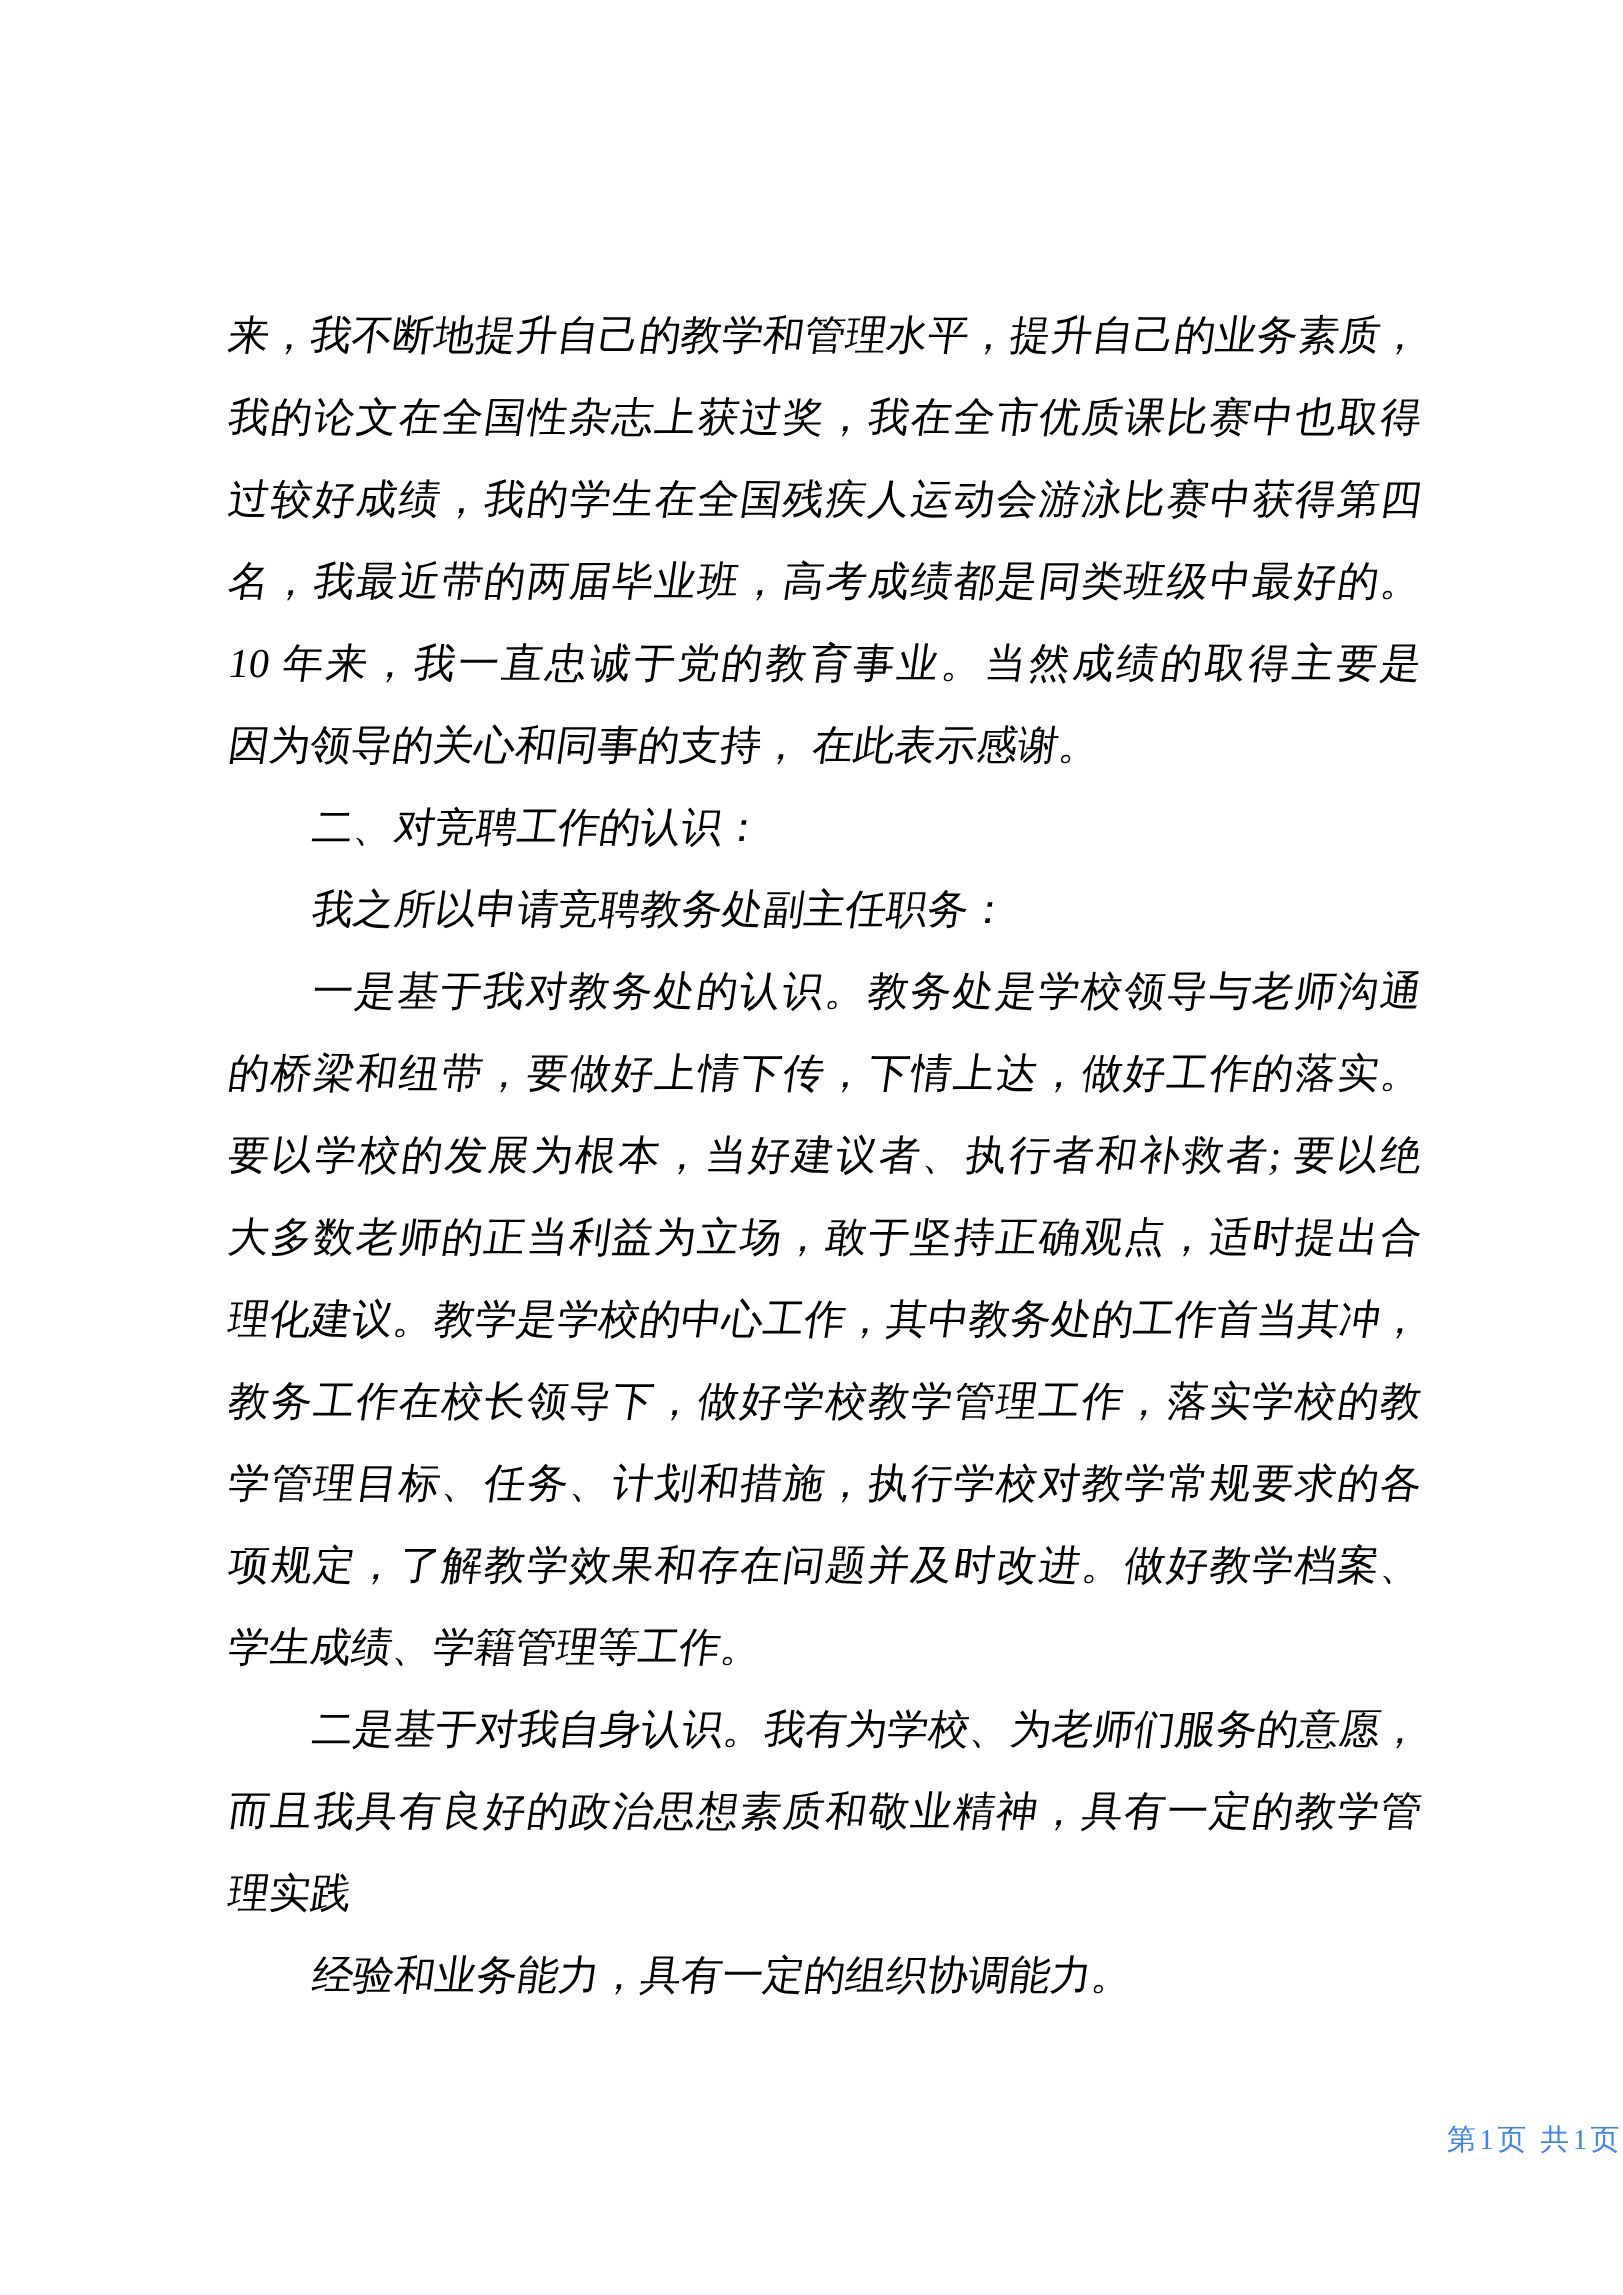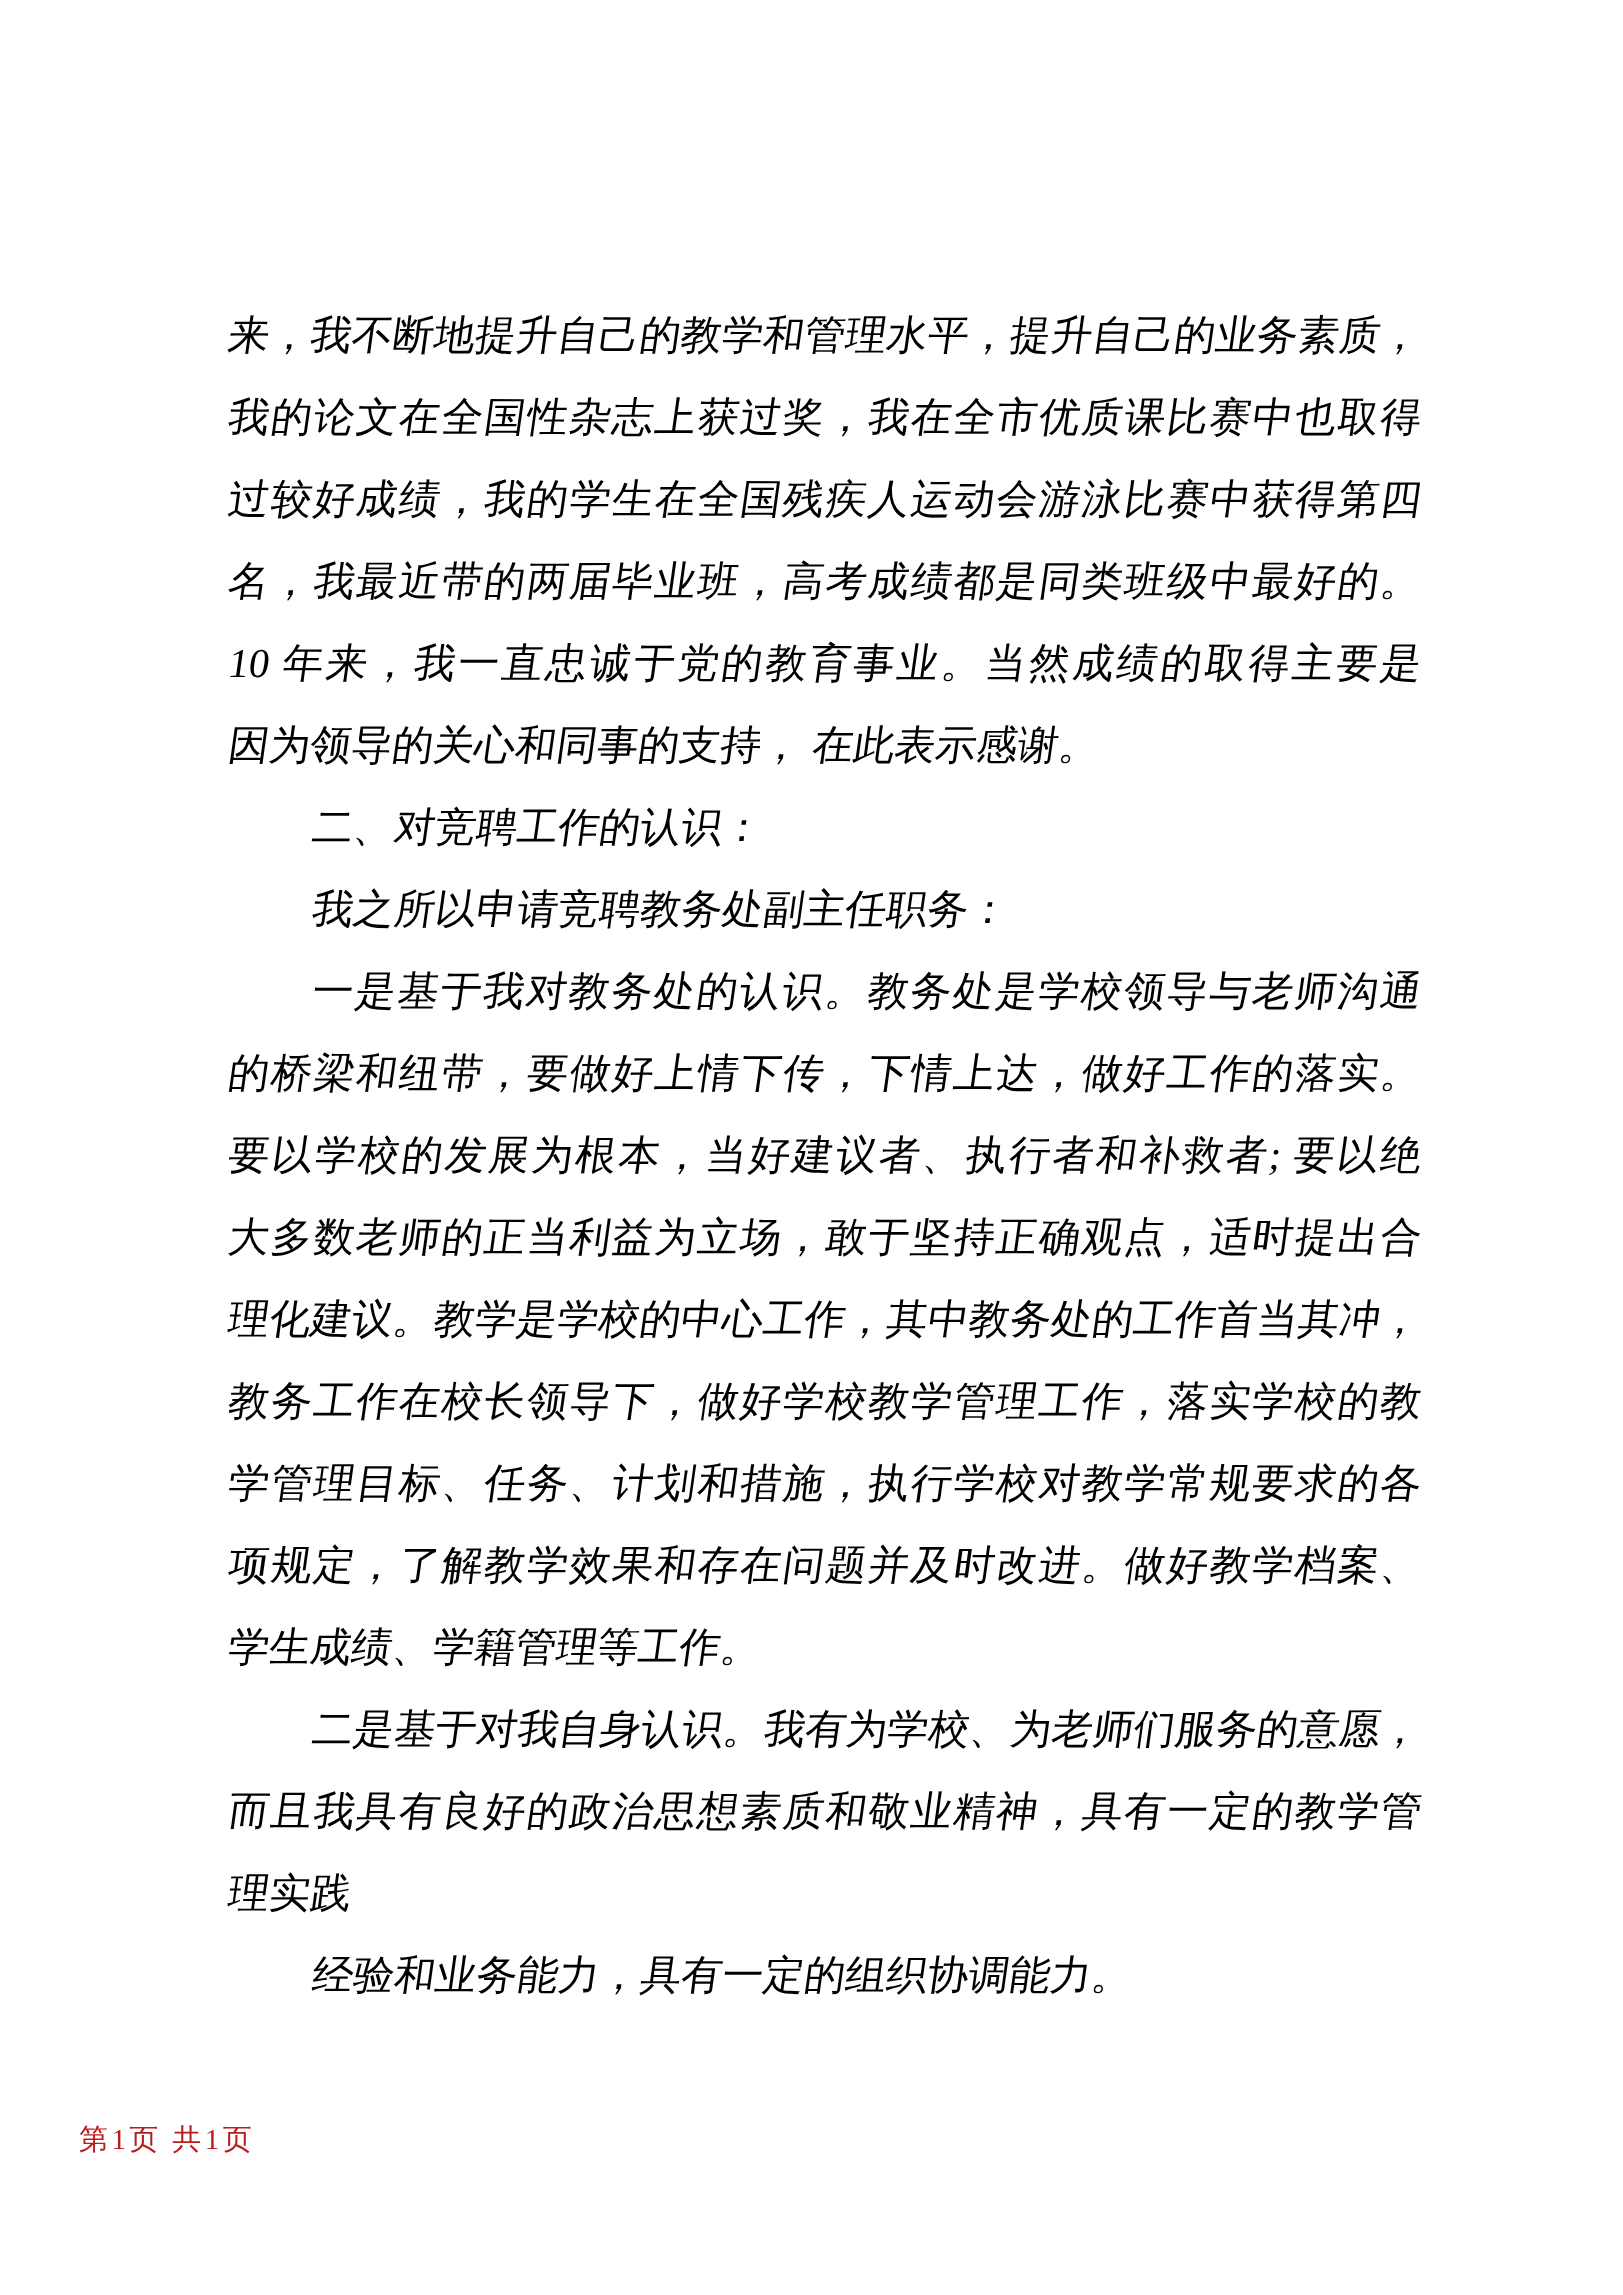--- a/index.html
+++ b/index.html
@@ -39,25 +39,25 @@
   .line.indent {
     text-indent: 84px;
   }
   .footer {
     position: absolute;
     top: 2121px;
     left: 0;
     width: 100%;
     height: 36px;
     line-height: 36px;
-    text-align: left;
+    text-align: right;
     text-indent: 79px; 
     font-size: 29px;
     letter-spacing: 3.4px;
-    color: #b91c1c;
+    color: #3b82f6;
     font-family: "Liberation Serif", "DejaVu Serif", serif;
   }
 </style>
 </head>
 <body>
 
 <div class="page">
   <div class="doc">
       <div class="line fill">来，我不断地提升自己的教学和管理水平，提升自己的业务素质，</div>
       <div class="line fill">我的论文在全国性杂志上获过奖，我在全市优质课比赛中也取得</div>

